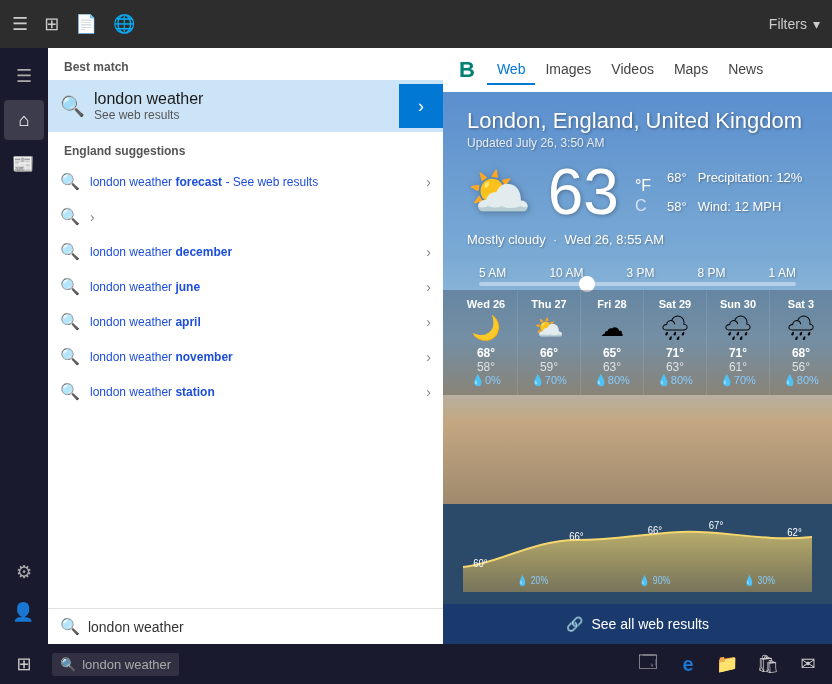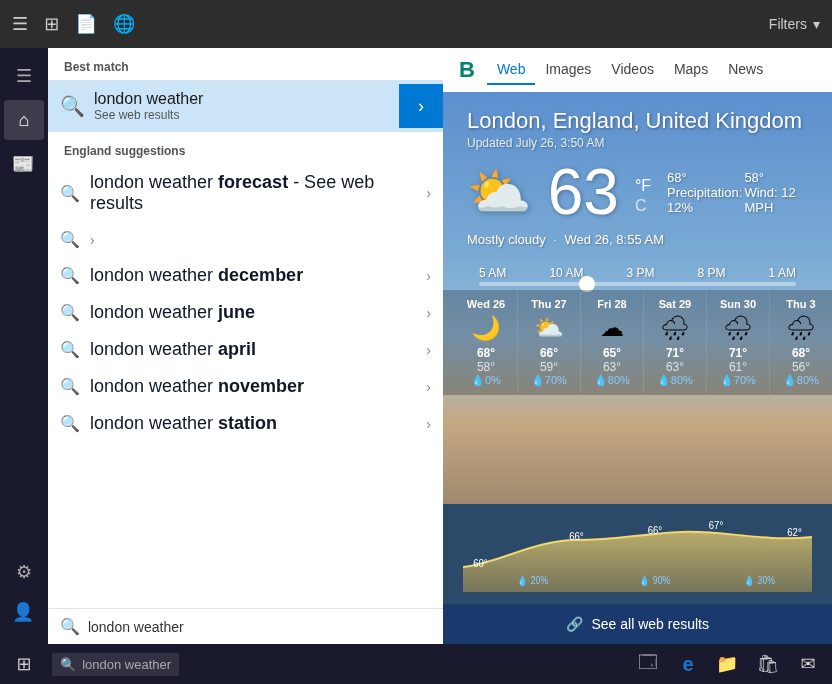--- a/index.html
+++ b/index.html
@@ -105,21 +105,21 @@
 
     
     .suggestion-item {
       display: flex;
       align-items: center;
       padding: 8px 12px;
       cursor: pointer;
       border-bottom: none;
     }
     .suggestion-icon { font-size: 16px; color: #666; margin-right: 10px; width: 20px; text-align: center; }
-    .suggestion-text { flex: 1; font-size: 18px; color: #0f172a; }
+    .suggestion-text { flex: 1; font-size: 12px; color: #1d4ed8; }
     .suggestion-text span { font-weight: 700; }
     .suggestion-arrow { font-size: 14px; color: #888; }
 
     
     .search-bottom {
       margin-top: auto;
       border-top: 1px solid #e0e0e0;
       display: flex;
       align-items: center;
       padding: 8px 12px;
@@ -181,21 +181,21 @@
       align-items: center;
       margin-top: 10px;
       gap: 16px;
     }
     .weather-cloud-icon { font-size: 52px; filter: drop-shadow(1px 1px 3px rgba(0,0,0,0.3)); }
     .weather-temp { font-size: 64px; color: white; font-weight: 200; text-shadow: 1px 1px 4px rgba(0,0,0,0.3); line-height: 1; }
     .weather-temp-unit { font-size: 16px; color: white; display: flex; flex-direction: column; gap: 2px; margin-top: 8px; }
     .weather-temp-unit span { cursor: pointer; }
     .weather-temp-unit .active-unit { color: white; }
     .weather-temp-unit .inactive-unit { color: rgba(255,255,255,0.7); }
-    .weather-details { color: white; font-size: 13px; display: flex; flex-direction: row; gap: 2px; text-shadow: 1px 1px 2px rgba(0,0,0,0.3); }
+    .weather-details { color: white; font-size: 13px; display: flex; flex-direction: column; gap: 14px; text-shadow: 1px 1px 2px rgba(0,0,0,0.3); }
 
     .weather-desc {
       color: white;
       font-size: 13px;
       margin-top: 8px;
       text-shadow: 1px 1px 2px rgba(0,0,0,0.3);
     }
 
     
     .time-slider-container {
@@ -449,21 +449,21 @@
     <span class="forecast-precip">💧80%</span>
   </div>
           <div class="forecast-cell">
     <span class="forecast-day">Sun 30</span>
     <span class="forecast-icon">🌧</span>
     <span class="forecast-hi">71°</span>
     <span class="forecast-lo">61°</span>
     <span class="forecast-precip">💧70%</span>
   </div>
           <div class="forecast-cell">
-    <span class="forecast-day">Thu 3</span>
+    <span class="forecast-day">Sat 3</span>
     <span class="forecast-icon">🌧</span>
     <span class="forecast-hi">68°</span>
     <span class="forecast-lo">56°</span>
     <span class="forecast-precip">💧80%</span>
   </div>
         </div>
 
     </div>
 
     <div class="temp-chart">

